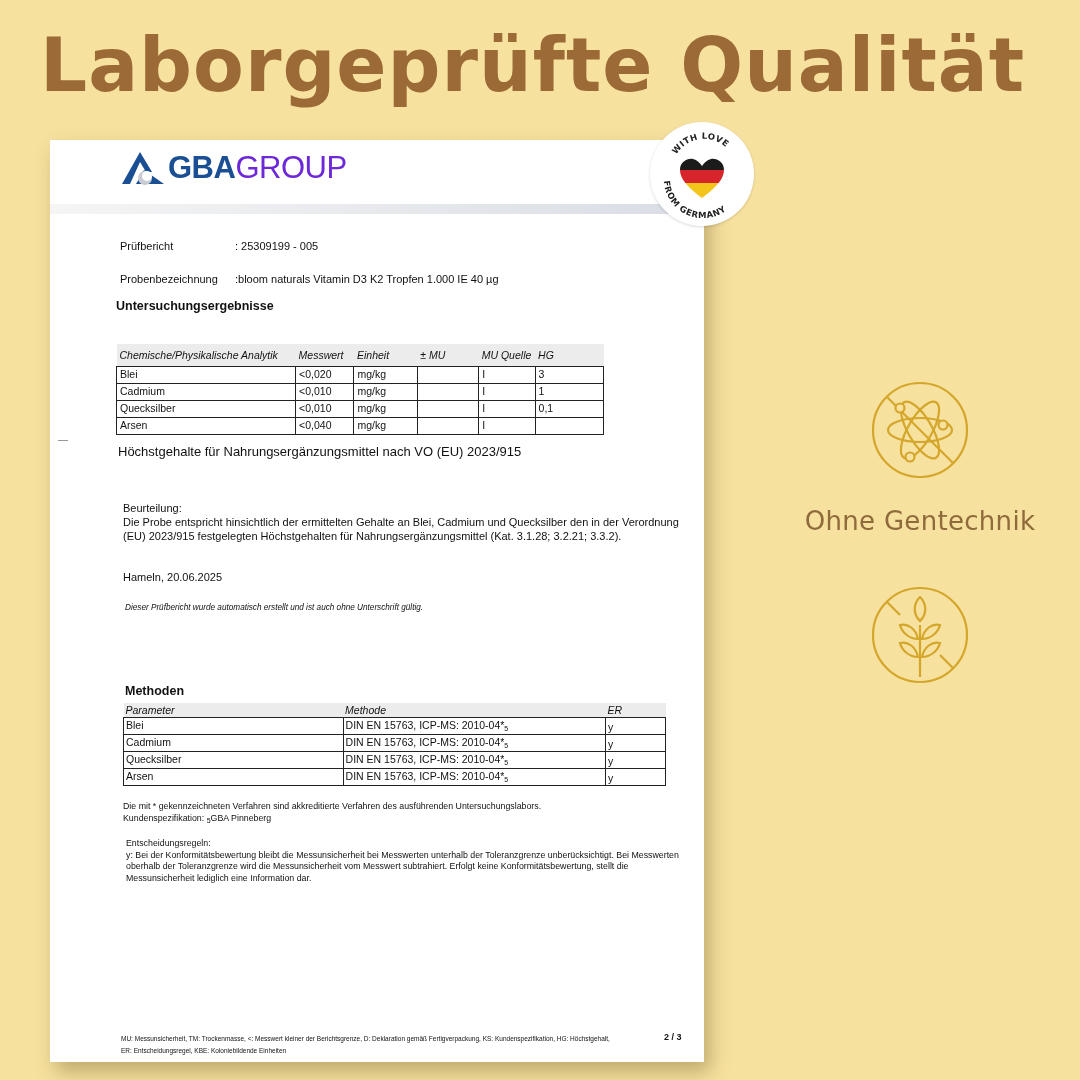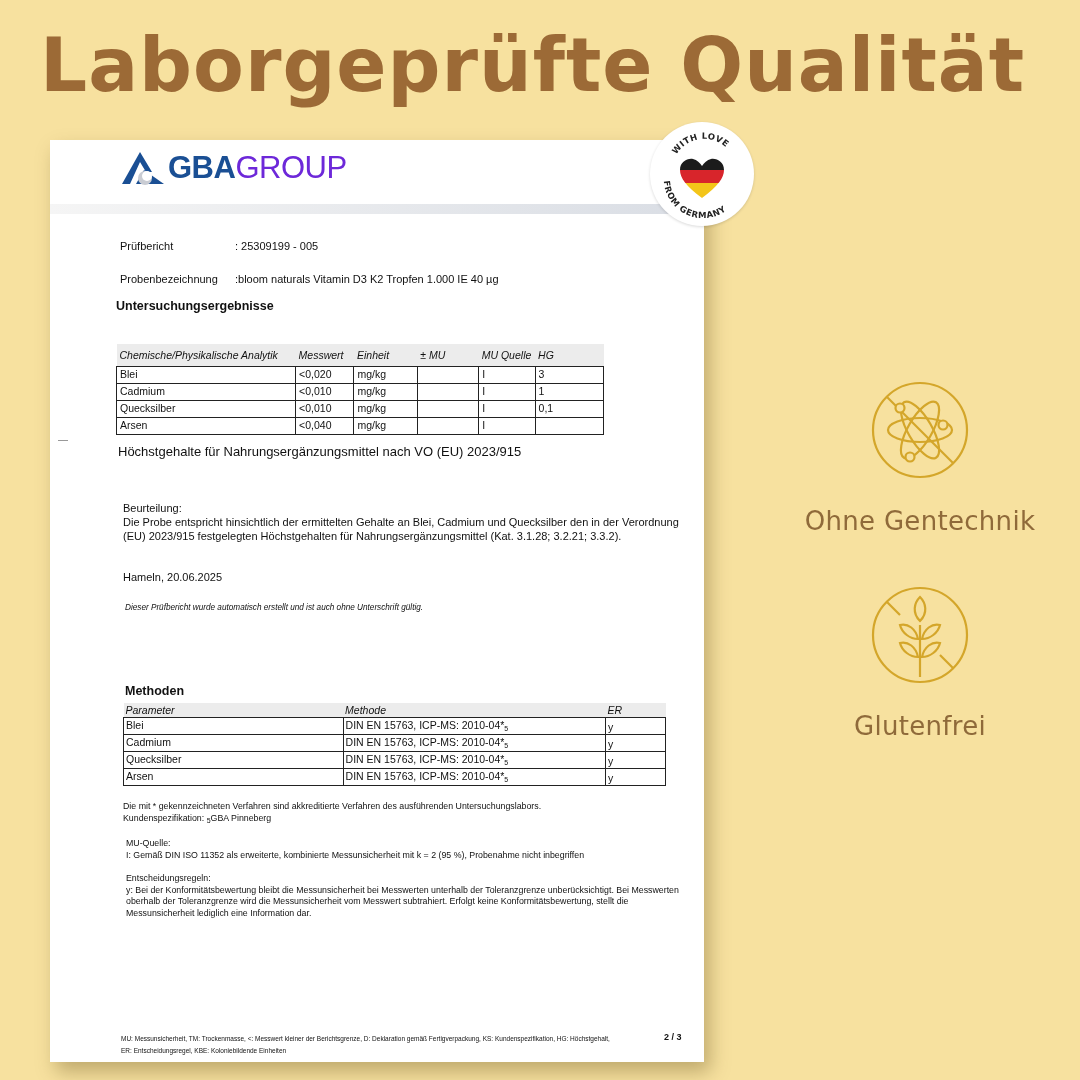--- a/index.html
+++ b/index.html
@@ -216,24 +216,20 @@
           <td class="er">y</td>
         </tr>
       </tbody>
     </table>
 
     <div class="notes">
       <p>
         <span>Die mit * gekennzeichneten Verfahren sind akkreditierte Verfahren des ausführenden Untersuchungslabors.</span><br>
         <span>Kundenspezifikation:</span>
         <span class="sub5">5</span><span>GBA Pinneberg</span>
-      </p>
-      <p class="indent">
-        <span>MU-Quelle:</span><br>
-        <span>I: Gemäß DIN ISO 11352 als erweiterte, kombinierte Messunsicherheit mit k = 2 (95 %), Probenahme nicht inbegriffen</span>
       </p>
       <p class="indent">
         <span>Entscheidungsregeln:</span><br>
         <span>y: Bei der Konformitätsbewertung bleibt die Messunsicherheit bei Messwerten unterhalb der Toleranzgrenze unberücksichtigt. Bei Messwerten oberhalb der Toleranzgrenze wird die Messunsicherheit vom Messwert subtrahiert. Erfolgt keine Konformitätsbewertung, stellt die Messunsicherheit lediglich eine Information dar.</span>
       </p>
     </div>
 
     <div class="footer-note">MU: Messunsicherheit, TM: Trockenmasse, &lt;: Messwert kleiner der Berichtsgrenze, D: Deklaration gemäß Fertigverpackung, KS: Kundenspezifikation, HG: Höchstgehalt, ER: Entscheidungsregel, KBE: Koloniebildende Einheiten</div>
     <div class="page-num">2 / 3</div>
   </div>
@@ -285,14 +281,13 @@
       <line x1="17" y1="17" x2="30" y2="30"></line>
       <line x1="70" y1="70" x2="83" y2="83"></line>
       <line x1="50" y1="40" x2="50" y2="92"></line>
       <path d="M50,36 C42,28 44,18 50,12 C56,18 58,28 50,36 Z"></path>
       <path d="M48,54 C40,54 32,48 30,40 C38,38 46,44 48,54 Z"></path>
       <path d="M52,54 C60,54 68,48 70,40 C62,38 54,44 52,54 Z"></path>
       <path d="M48,72 C40,72 32,66 30,58 C38,56 46,62 48,72 Z"></path>
       <path d="M52,72 C60,72 68,66 70,58 C62,56 54,62 52,72 Z"></path>
     </g>
   </svg>
-  <div class="feature-label">Glutenfrei</div>
 </div>
 
 </body></html>

